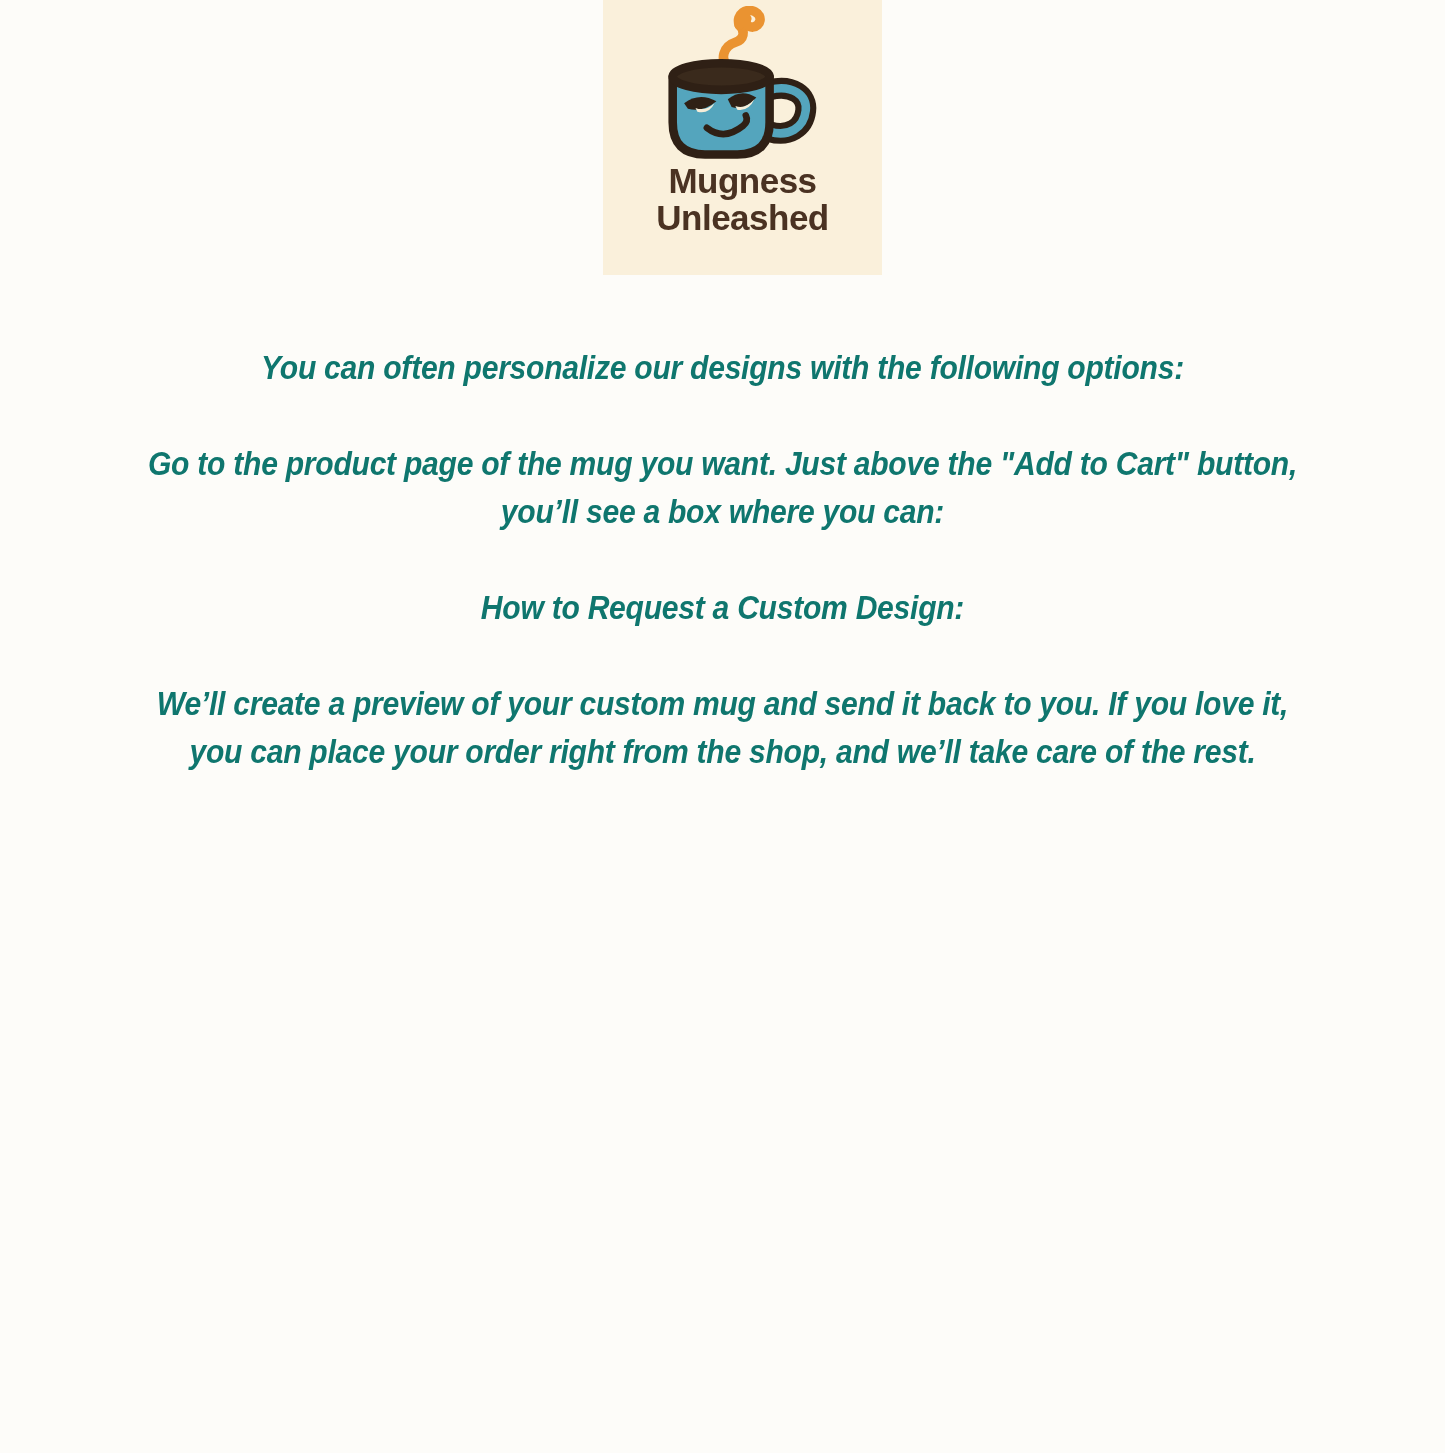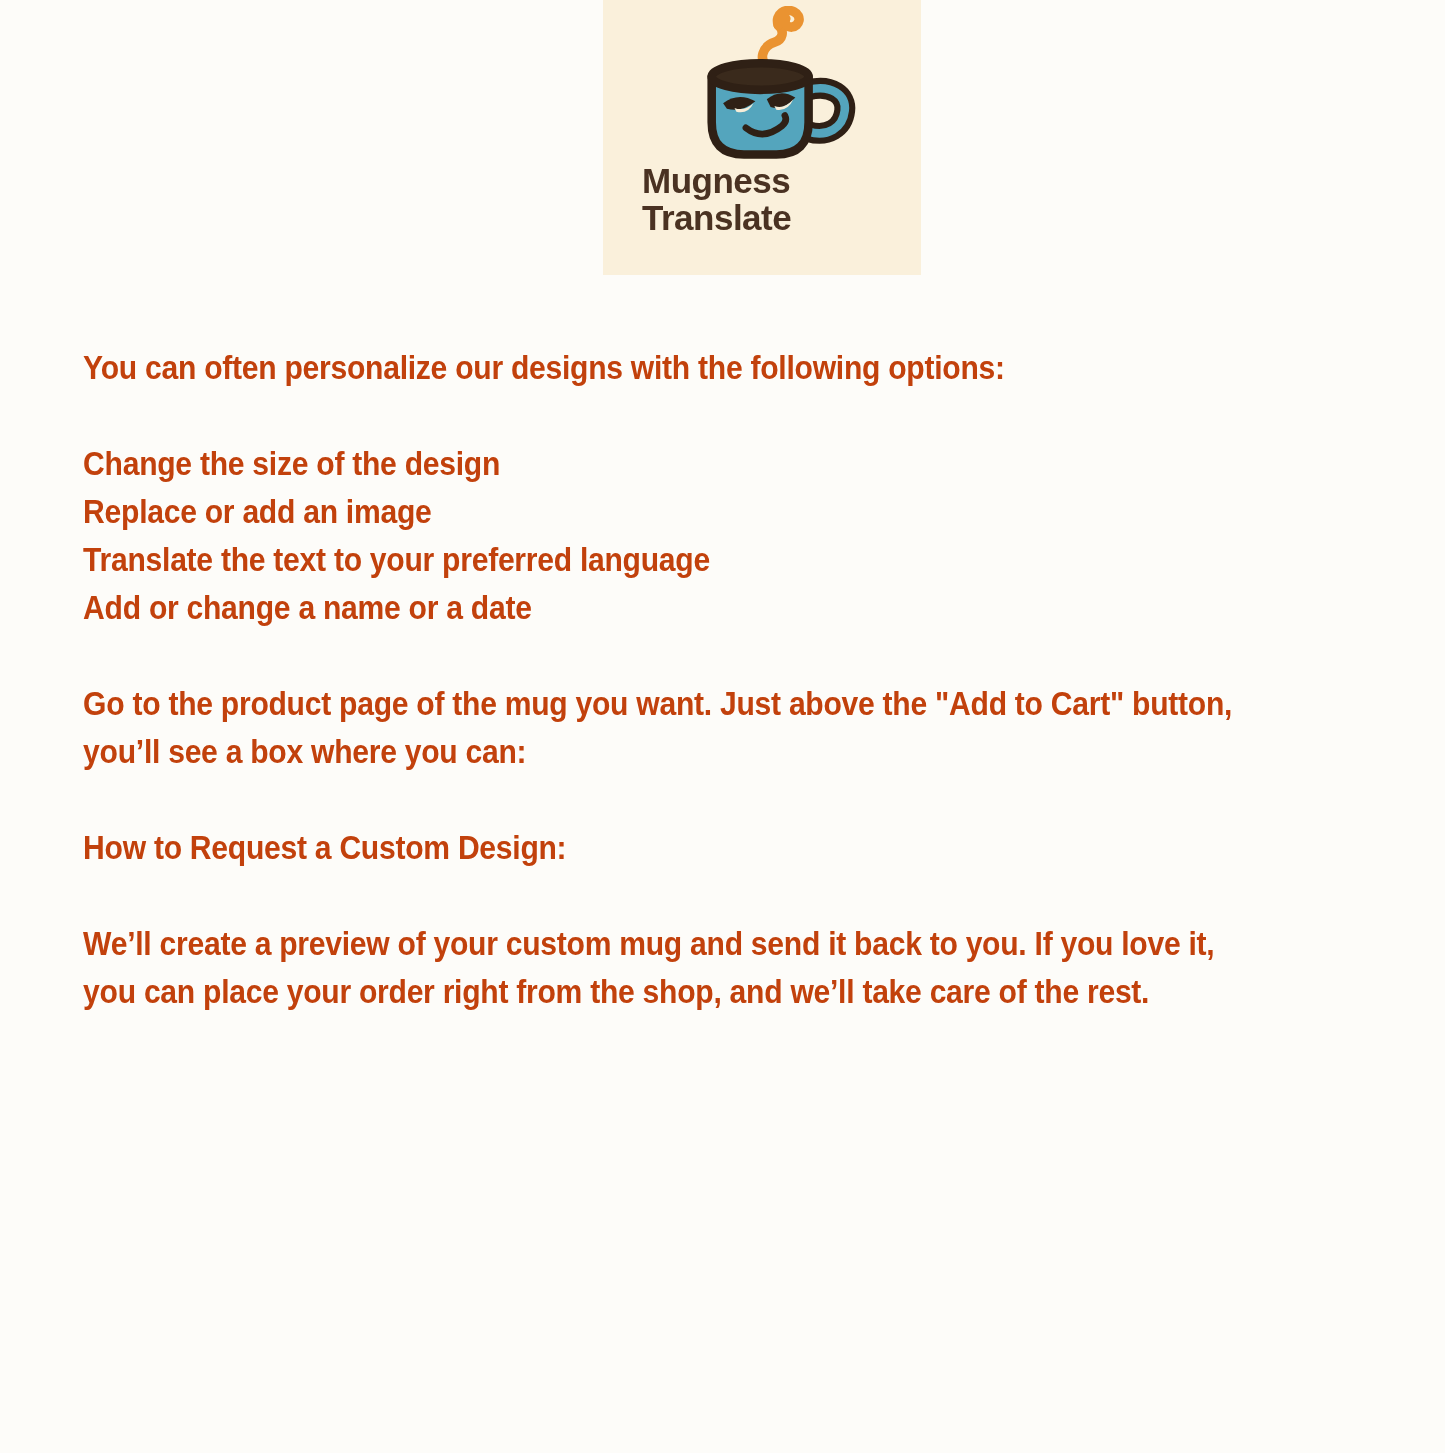--- a/index.html
+++ b/index.html
@@ -16,44 +16,44 @@
   }
 
   
   .logo-card {
     position: absolute;
     left: 603px;
     top: 0;
     width: 279px;
     height: 275px;
     background: #faf0db;
-    text-align: left;
-    padding-left: 39px;
+    text-align: center;
   }
   .logo-card svg {
     display: block;
     margin: 6px auto 0 auto;
   }
   .brand {
     margin-top: -6px;
     color: #4a3222;
     font-weight: bold;
     font-size: 35px;
     line-height: 37px;
     letter-spacing: -0.5px;
   }
 
   
   .content {
     position: absolute;
     top: 343px;
     left: 0;
     right: 0;
-    text-align: left;
-    color: #c2410c;
+    text-align: center;
+    color: #0f766e;
+    font-style: italic;
   }
   .section {
     margin: 0 0 48px 0;
   }
   .section:last-child {
     margin-bottom: 10px;
   }
   .line {
     margin: 0;
     font-weight: bold;
@@ -88,36 +88,30 @@
     <g>
       <path d="M 38 102 Q 54 90 72 100 Q 58 112 42 108 Z" fill="#2f2015"></path>
       <path d="M 50 107 Q 60 111 70 102 Q 64 114 52 111 Z" fill="#f6edd8"></path>
       <path d="M 84 98 Q 98 86 114 96 Q 102 110 88 106 Z" fill="#2f2015"></path>
       <path d="M 92 105 Q 102 109 112 98 Q 106 111 94 109 Z" fill="#f6edd8"></path>
       <path d="M 62 128 Q 80 142 100 126 Q 106 121 103 115" fill="none" stroke="#2f2015" stroke-width="7" stroke-linecap="round"></path>
     </g>
   </svg>
   <div class="brand">
     <div>Mugness</div>
-    <div>Translate</div>
+    <div>Unleashed</div>
   </div>
 </div>
 
 <div class="content">
 
   <div class="section">
     <p class="line">You can often personalize our designs with the following options:</p>
   </div>
 
-  <div class="section">
-    <p class="line">Change the size of the design</p>
-    <p class="line">Replace or add an image</p>
-    <p class="line">Translate the text to your preferred language</p>
-    <p class="line">Add or change a name or a date</p>
-  </div>
 
   <div class="section">
     <p class="line">Go to the product page of the mug you want. Just above the "Add to Cart" button,</p>
     <p class="line">you’ll see a box where you can:</p>
   </div>
 
   <div class="section">
     <p class="line">How to Request a Custom Design:</p>
   </div>
 

